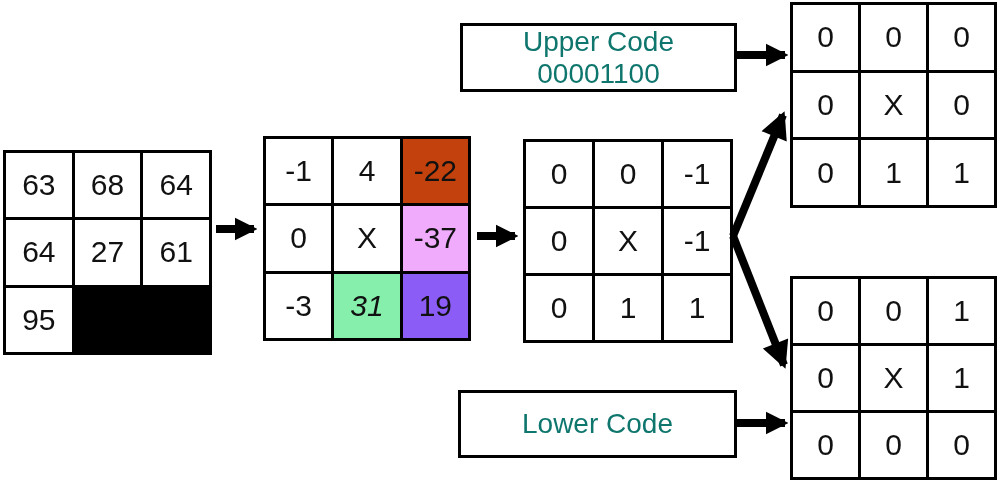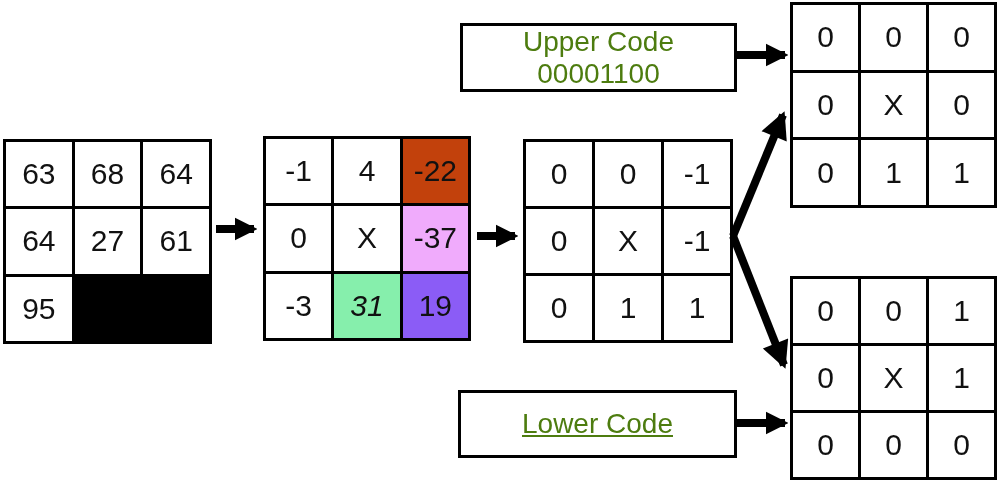--- a/index.html
+++ b/index.html
@@ -38,40 +38,40 @@
     position: absolute;
     border: 3px solid #000000;
     box-sizing: border-box;
     display: flex;
     flex-direction: column;
     align-items: center;
     justify-content: center;
     background: #ffffff;
     font-size: 28px;
     line-height: 32px;
-    color: #4d7c0f;
+    color: #0f766e;
     text-align: center;
   }
   #arrow-layer {
     position: absolute;
     left: 0;
     top: 0;
     pointer-events: none;
   }
   #arrow-layer line {
     stroke: #000000;
     stroke-width: 8;
   }
 </style>
 </head>
 <body>
 
 <div id="canvas">
 
-  <div class="grid3" style="left:3px; top:139px; width:209px; height:205px;">
+  <div class="grid3" style="left:3px; top:150px; width:209px; height:205px;">
       <div class="cell">63</div>
       <div class="cell">68</div>
       <div class="cell">64</div>
       <div class="cell">64</div>
       <div class="cell">27</div>
       <div class="cell">61</div>
       <div class="cell">95</div>
     </div>
 
   <div class="grid3" style="left:263px; top:136px; width:208px; height:205px;">
@@ -120,21 +120,21 @@
       <div class="cell">0</div>
       <div class="cell">0</div>
       <div class="cell">0</div>
     </div>
 
   <div class="code-box" style="left:460px; top:23px; width:277px; height:69px;">
     <div>Upper Code</div>
     <div>00001100</div>
   </div>
 
-  <div class="code-box" style="left:458px; top:390px; width:279px; height:68px;text-decoration:underline;">
+  <div class="code-box" style="left:458px; top:390px; width:279px; height:68px;">
     <div>Lower Code</div>
   </div>
 
   <svg id="arrow-layer" width="1000" height="483" viewBox="0 0 1000 483">
     <defs>
       <marker id="ah-s" viewBox="0 0 10 10" refX="8.5" refY="5" markerWidth="2.8" markerHeight="3.2" orient="auto" markerUnits="strokeWidth">
         <path d="M0 0 L10 5 L0 10 z" fill="#000000"></path>
       </marker>
       <marker id="ah-b" viewBox="0 0 10 10" refX="8.5" refY="5" markerWidth="4" markerHeight="3.4" orient="auto" markerUnits="strokeWidth">
         <path d="M0 0 L10 5 L0 10 z" fill="#000000"></path>

